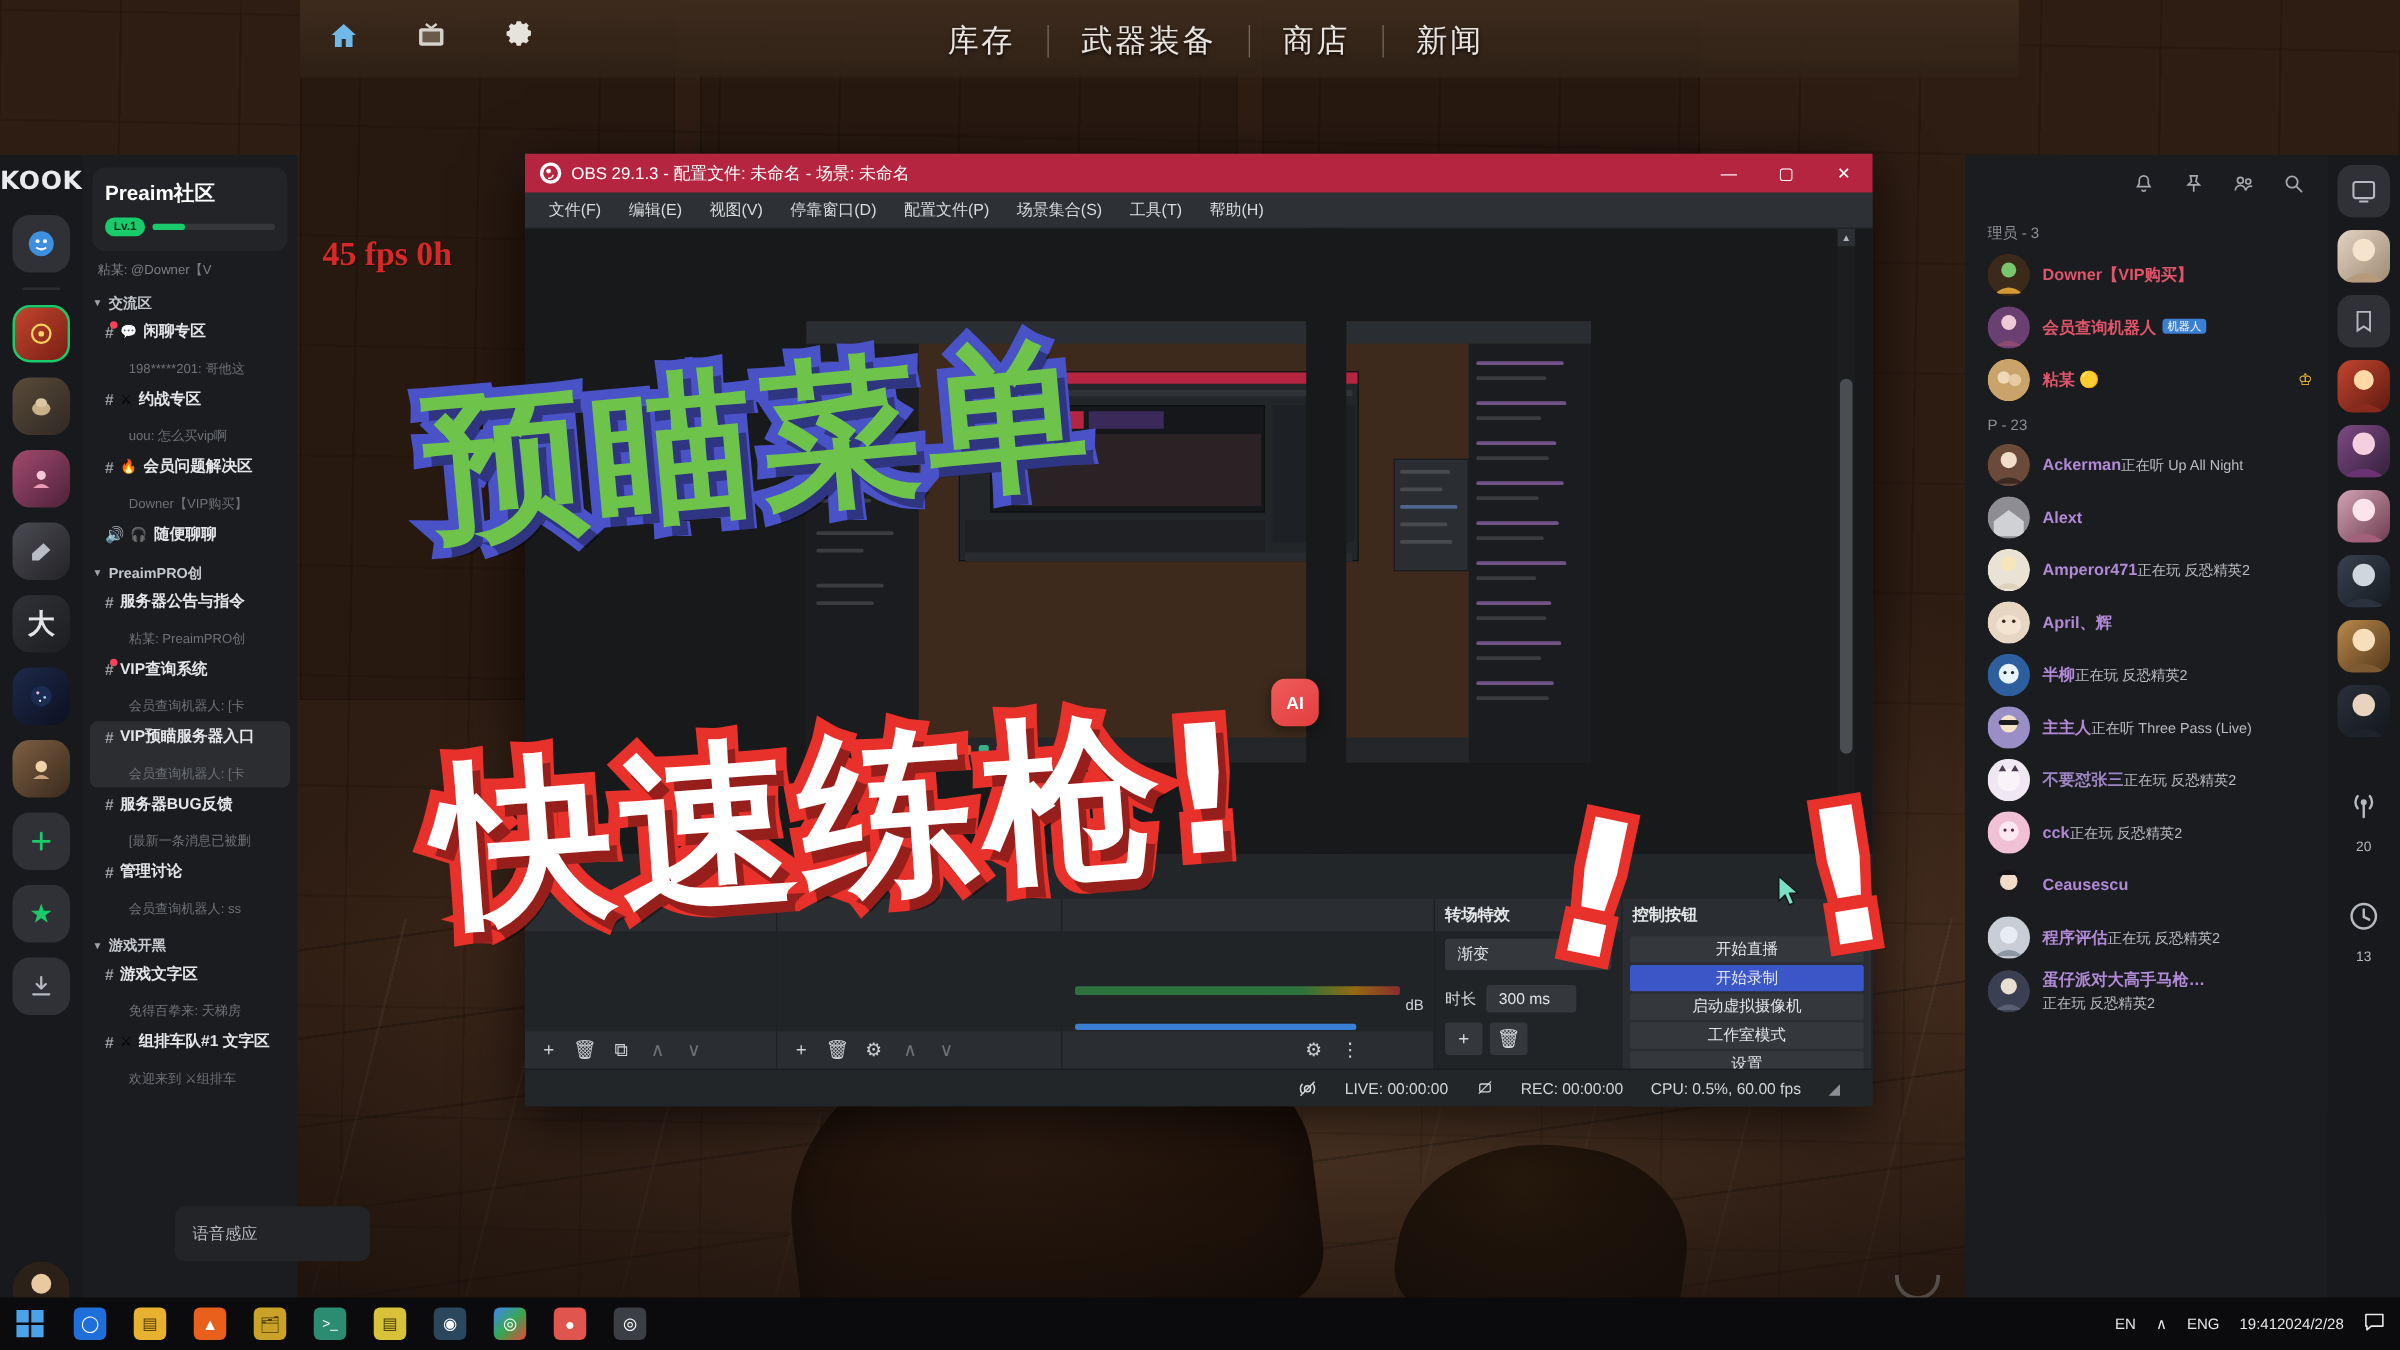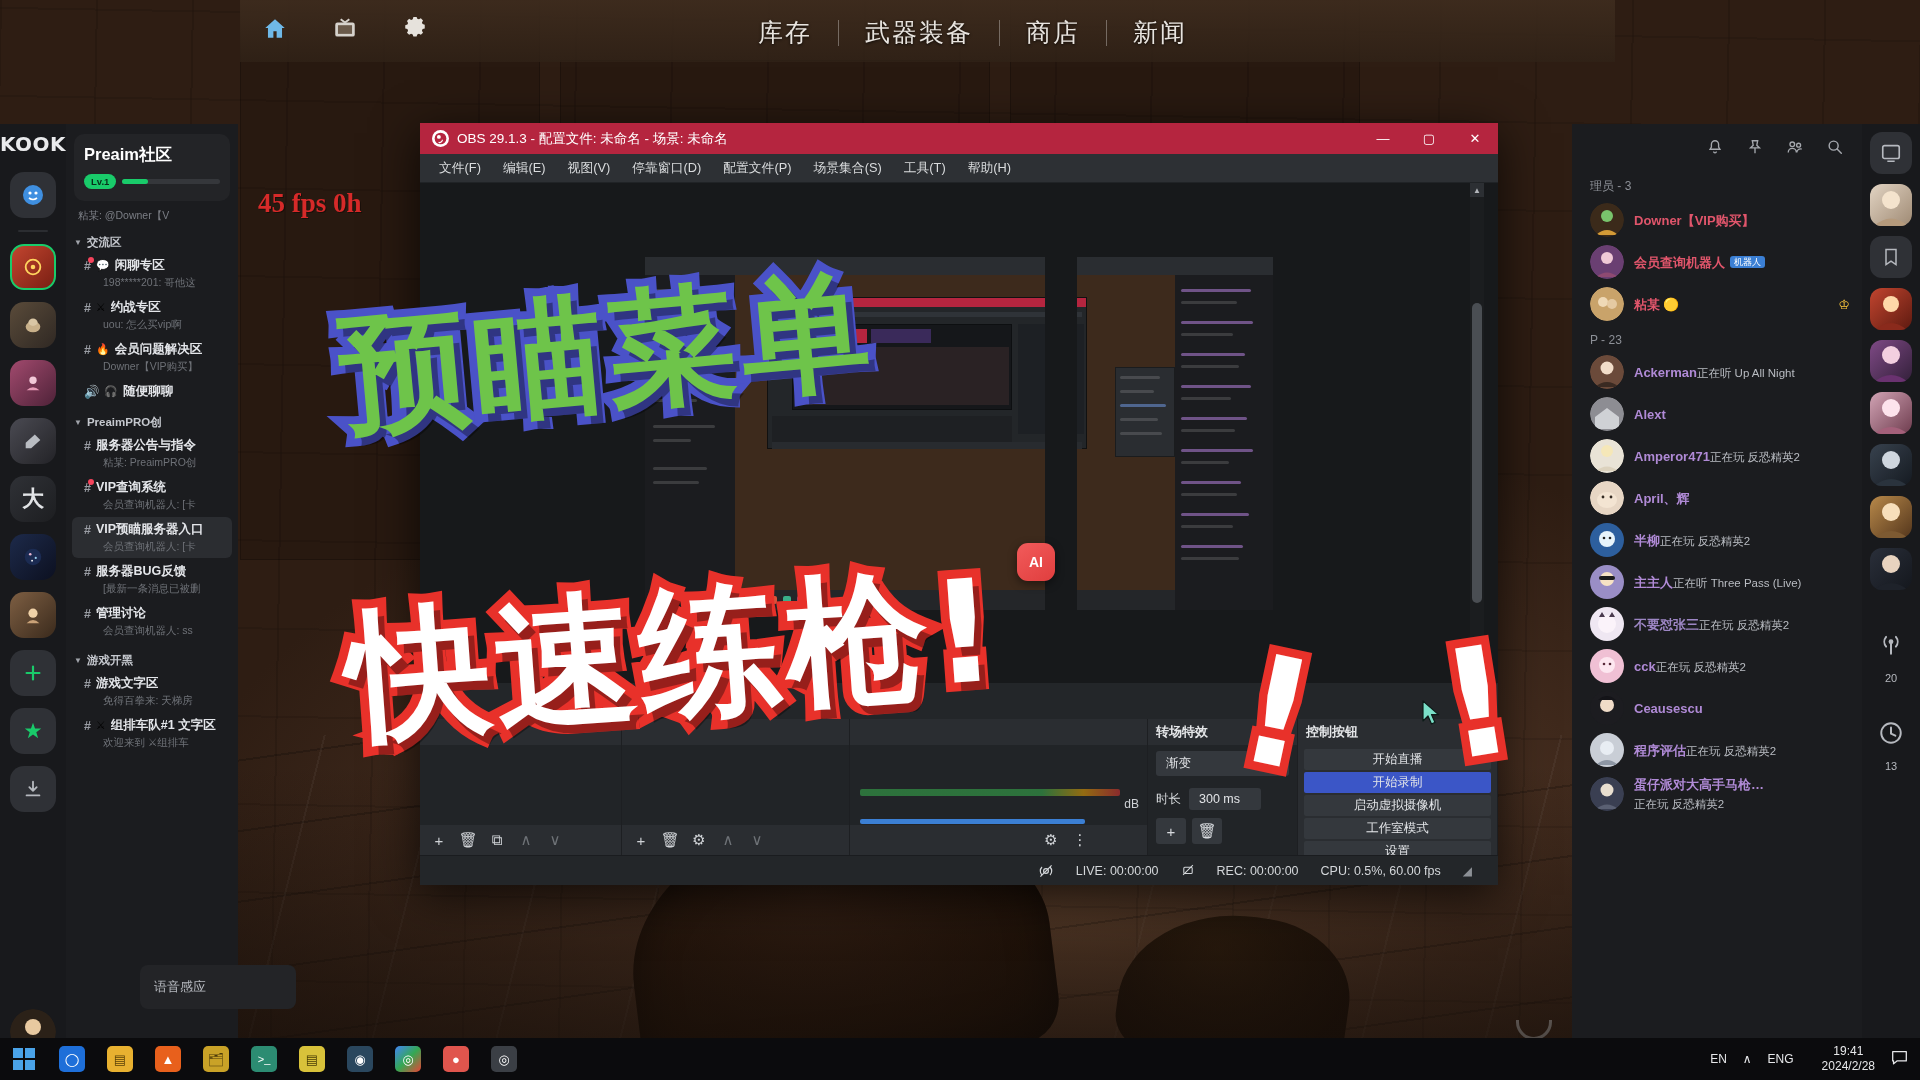--- a/index.html
+++ b/index.html
@@ -124,21 +124,21 @@
   .cat-row { display: flex; align-items: center; gap: 5px; padding: 10px 8px 2px; cursor: pointer; }
   .cat-arrow { color: #a0a3aa; font-size: 8px; }
   .cat-name { color: #c5c8ce; font-size: 11.5px; font-weight: bold; }
   .ch { padding: 4px 8px 4px 12px; border-radius: 6px; margin: 1px 6px; cursor: pointer; }
   .ch.active { background: #2b2d31; }
   .ch-top { display: flex; align-items: center; gap: 5px; }
   .ch-hash { color: #9a9da4; font-size: 12.5px; font-weight: bold; position: relative; }
   .ch-dot { position: absolute; right: -3px; top: -2px; width: 6px; height: 6px; border-radius: 50%; background: #f5445c; }
   .ch-emoji { font-size: 11px; }
   .ch-name { color: #e4e6ea; font-size: 12.5px; font-weight: bold; white-space: nowrap; overflow: hidden; }
-  .ch-sub { color: #6e7177; font-size: 10.5px; padding-left: 19px; white-space: nowrap; overflow: hidden; margin-top: 2px; }
+  .ch-sub { color: #6e7177; font-size: 10.5px; padding-left: 19px; white-space: nowrap; overflow: hidden; margin-top: 14px; }
   .voice-box { position: absolute; left: 74px; bottom: 56px; width: 156px; height: 44px; background: #232427; border-radius: 8px; display: flex; align-items: center; padding: 0 14px; }
   .voice-box span { color: #b6b9bf; font-size: 13px; }
   .kook-avatar-bottom { position: absolute; left: 10px; bottom: 10px; width: 46px; height: 46px; border-radius: 50%; overflow: hidden; }
 
   
   .annot-red {
     position: absolute; left: 258px; top: 188px; color: #e02b2b; font-size: 27px;
     font-weight: bold; font-family: "Liberation Serif", serif; opacity: .95;
     text-shadow: 1px 1px 0 rgba(0,0,0,.4); white-space: nowrap;
   }
@@ -252,21 +252,21 @@
   .excl-a { left: 1243px; top: 638px; transform: rotate(12deg); }
   .excl-b { left: 1443px; top: 628px; transform: rotate(-9deg); }
 
   
   .taskbar { position: absolute; left: 0; bottom: 0; width: 1920px; height: 42px; background: #0b0b0d; display: flex; align-items: center; }
   .tb-start { width: 48px; height: 42px; display: flex; align-items: center; justify-content: center; cursor: pointer; }
   .tb-item { width: 48px; height: 42px; display: flex; align-items: center; justify-content: center; cursor: pointer; position: relative; }
   .tb-ico { width: 26px; height: 26px; border-radius: 5px; display: flex; align-items: center; justify-content: center; font-size: 13px; color: #fff; }
   .tb-right { position: absolute; right: 0; bottom: 0; height: 42px; display: flex; align-items: center; gap: 16px; padding-right: 12px; }
   .tb-right span { color: #e7e8ea; font-size: 12px; }
-  .tb-clock { display: flex; flex-direction: column; align-items: center; line-height: 1.25; cursor: pointer; margin-left: 12px; }
+  .tb-clock { display: flex; align-items: center; line-height: 1.25; cursor: pointer; }
   .tb-clock span { font-size: 12px; color: #e7e8ea; }
 
   .mouse-cursor { position: absolute; left: 1421px; top: 700px; width: 0; height: 0; }
   .mouse-cursor svg { position: absolute; left: 0; top: 0; }
 </style>
 </head>
 <body>
 
 <div id="root">
 

